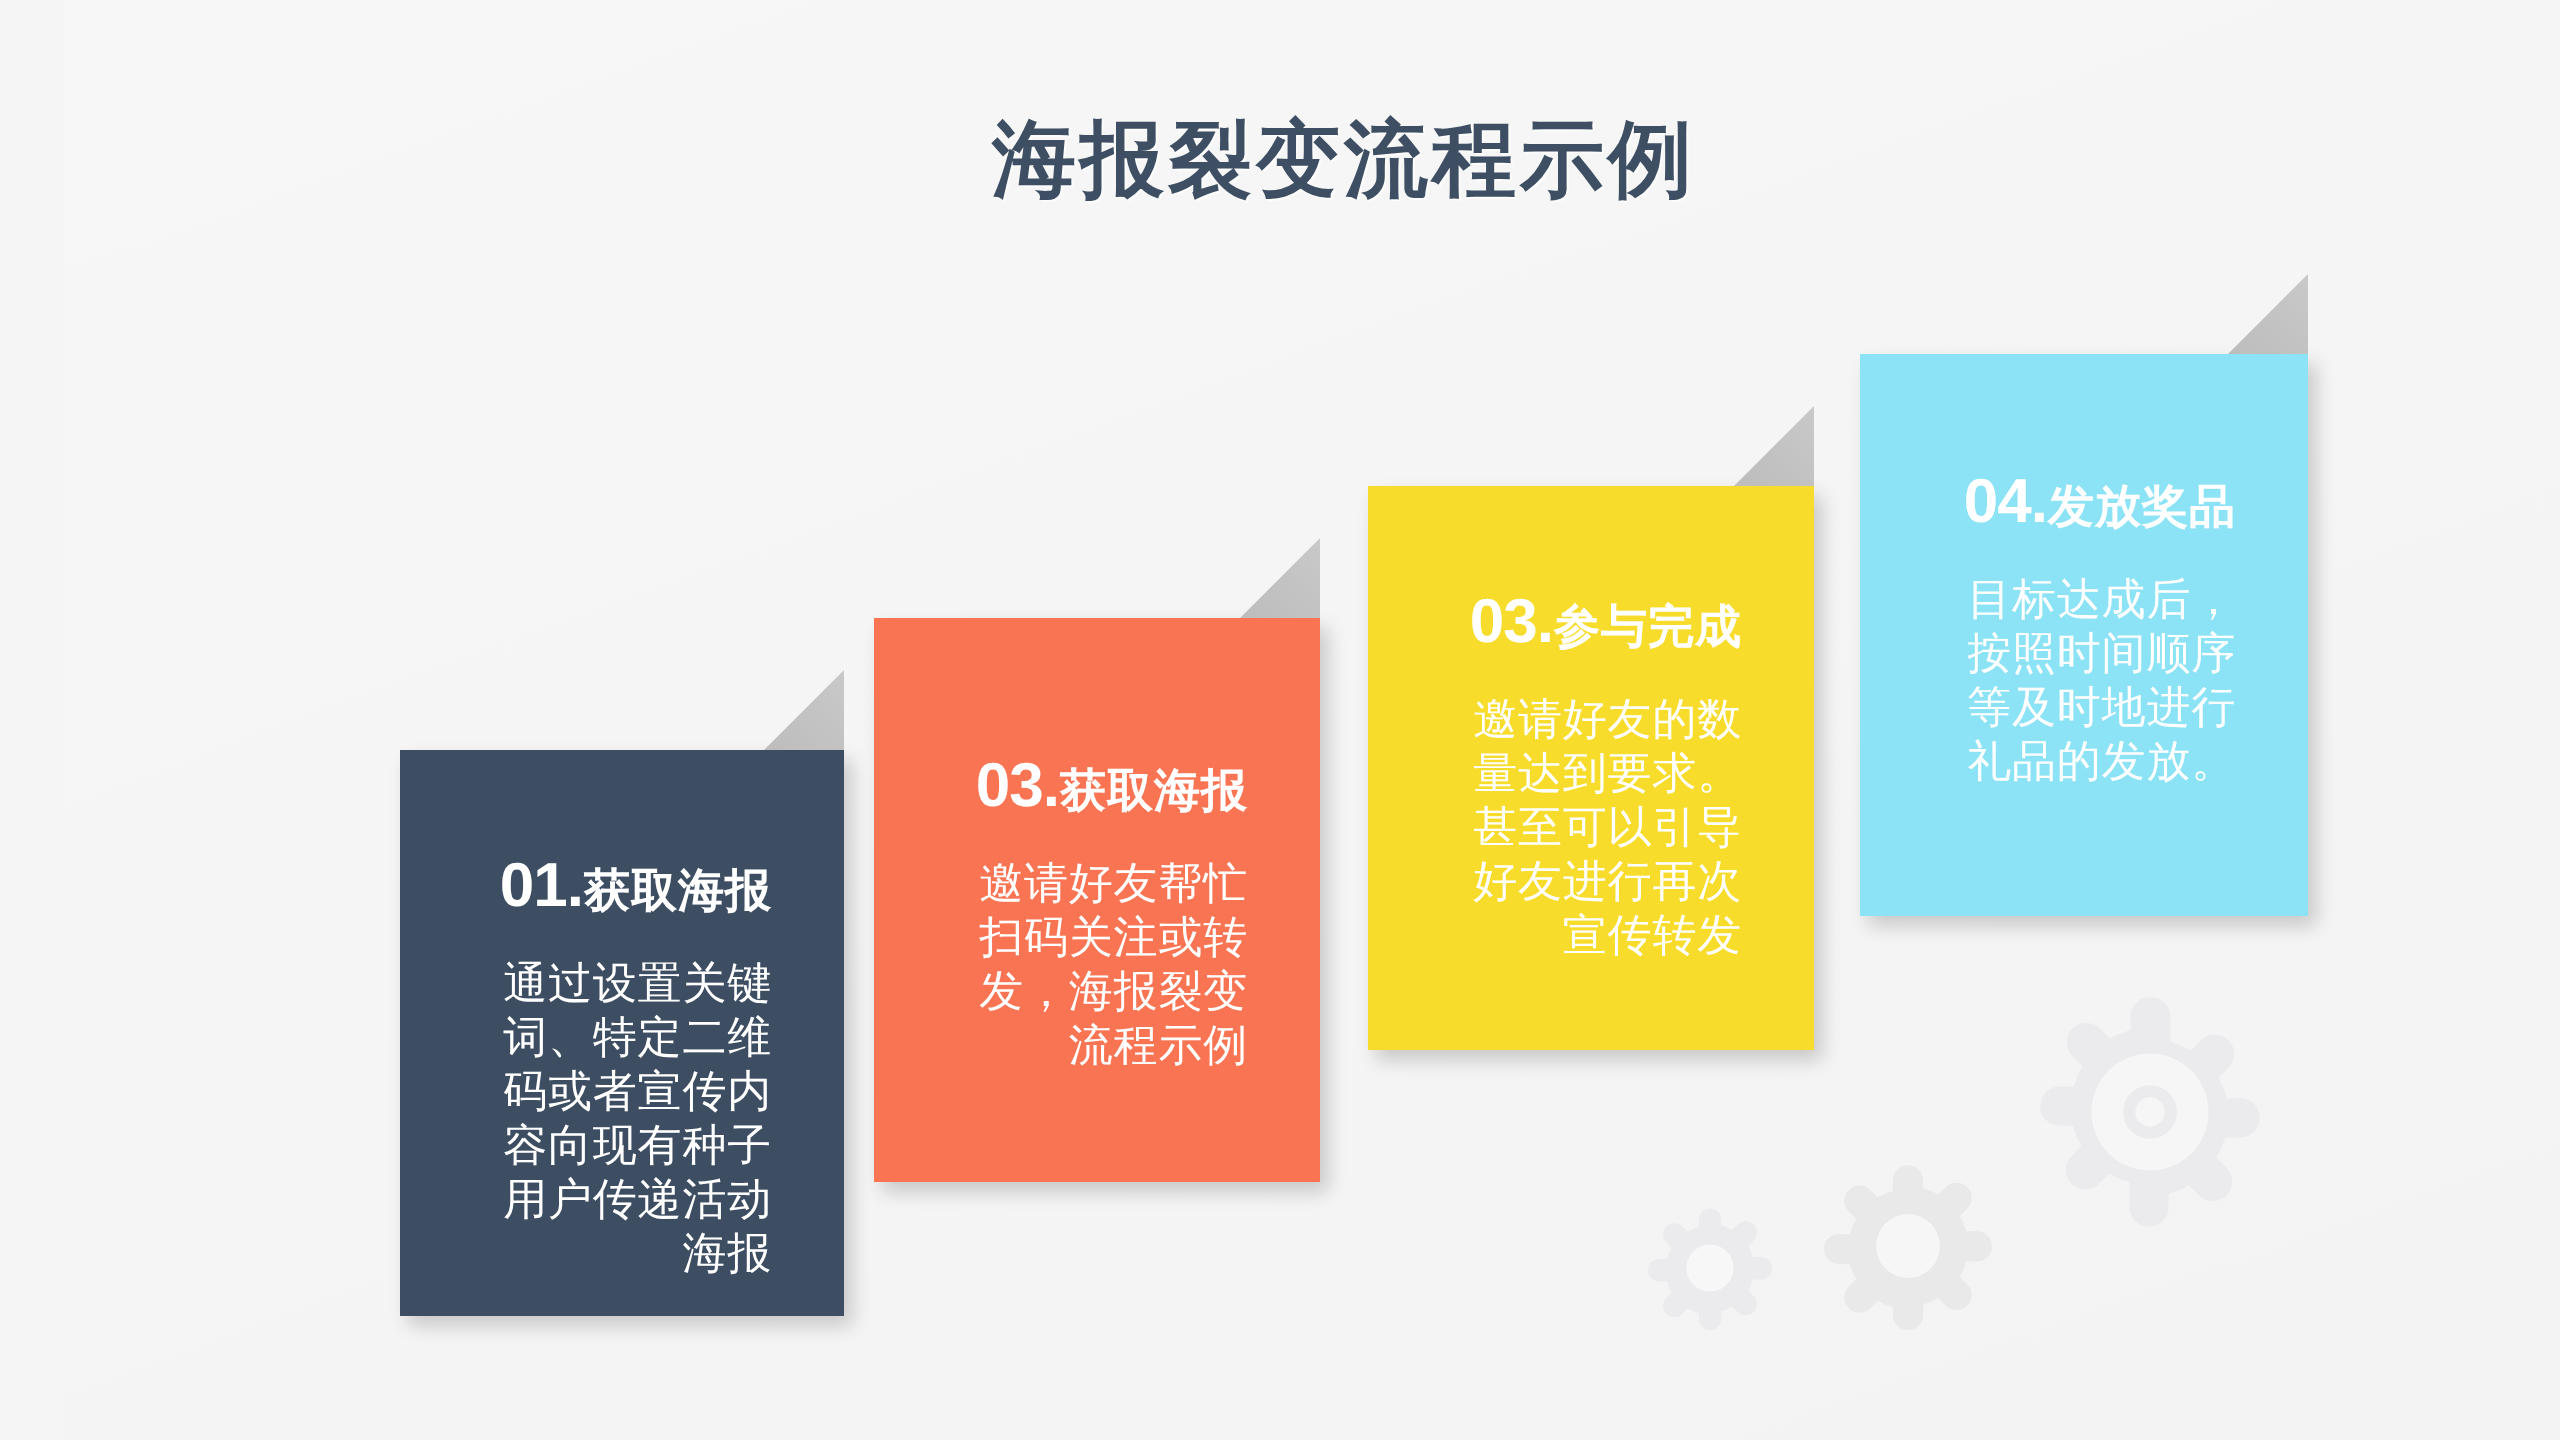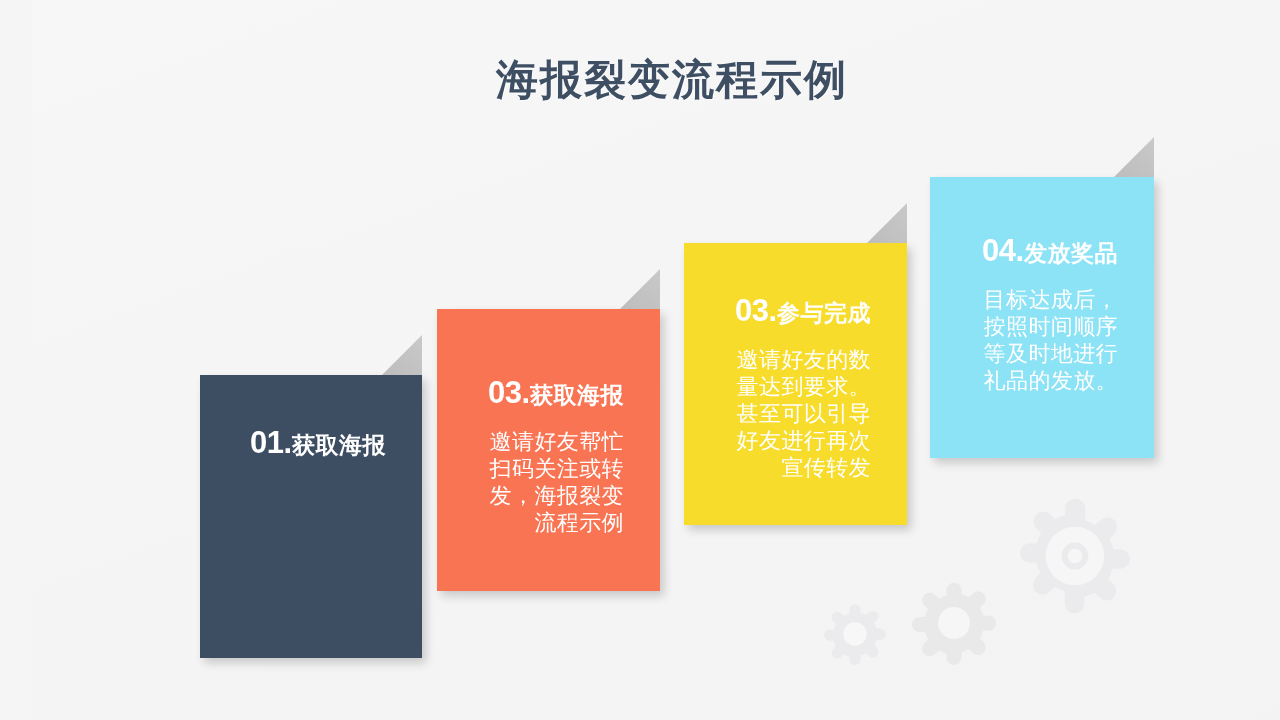--- a/index.html
+++ b/index.html
@@ -156,20 +156,21 @@
   </div>
 
   <h1 id="page-title">海报裂变流程示例</h1>
 
   <div class="step-card" id="card-1">
     <div class="fold-icon"></div>
     <div class="card-body">
       <div class="card-heading">
         <span class="card-num">01</span><span class="card-dot">.</span><span class="card-name">获取海报</span>
       </div>
+      <div class="card-desc">通过设置关键词、特定二维码或者宣传内容向现有种子用户传递活动海报</div>
     </div>
   </div>
 
   <div class="step-card" id="card-2">
     <div class="fold-icon"></div>
     <div class="card-body">
       <div class="card-heading">
         <span class="card-num">03</span><span class="card-dot">.</span><span class="card-name">获取海报</span>
       </div>
       <div class="card-desc">邀请好友帮忙扫码关注或转发，海报裂变流程示例</div>

